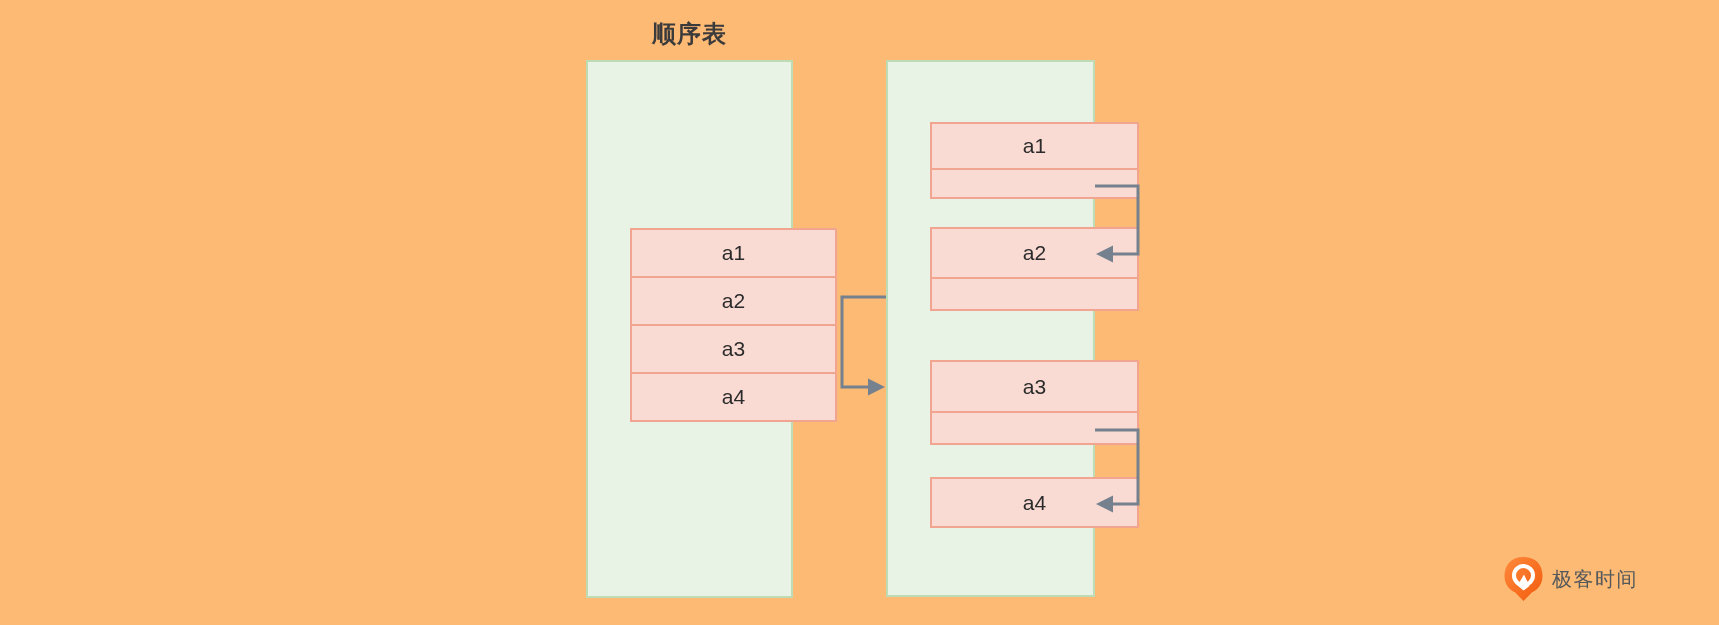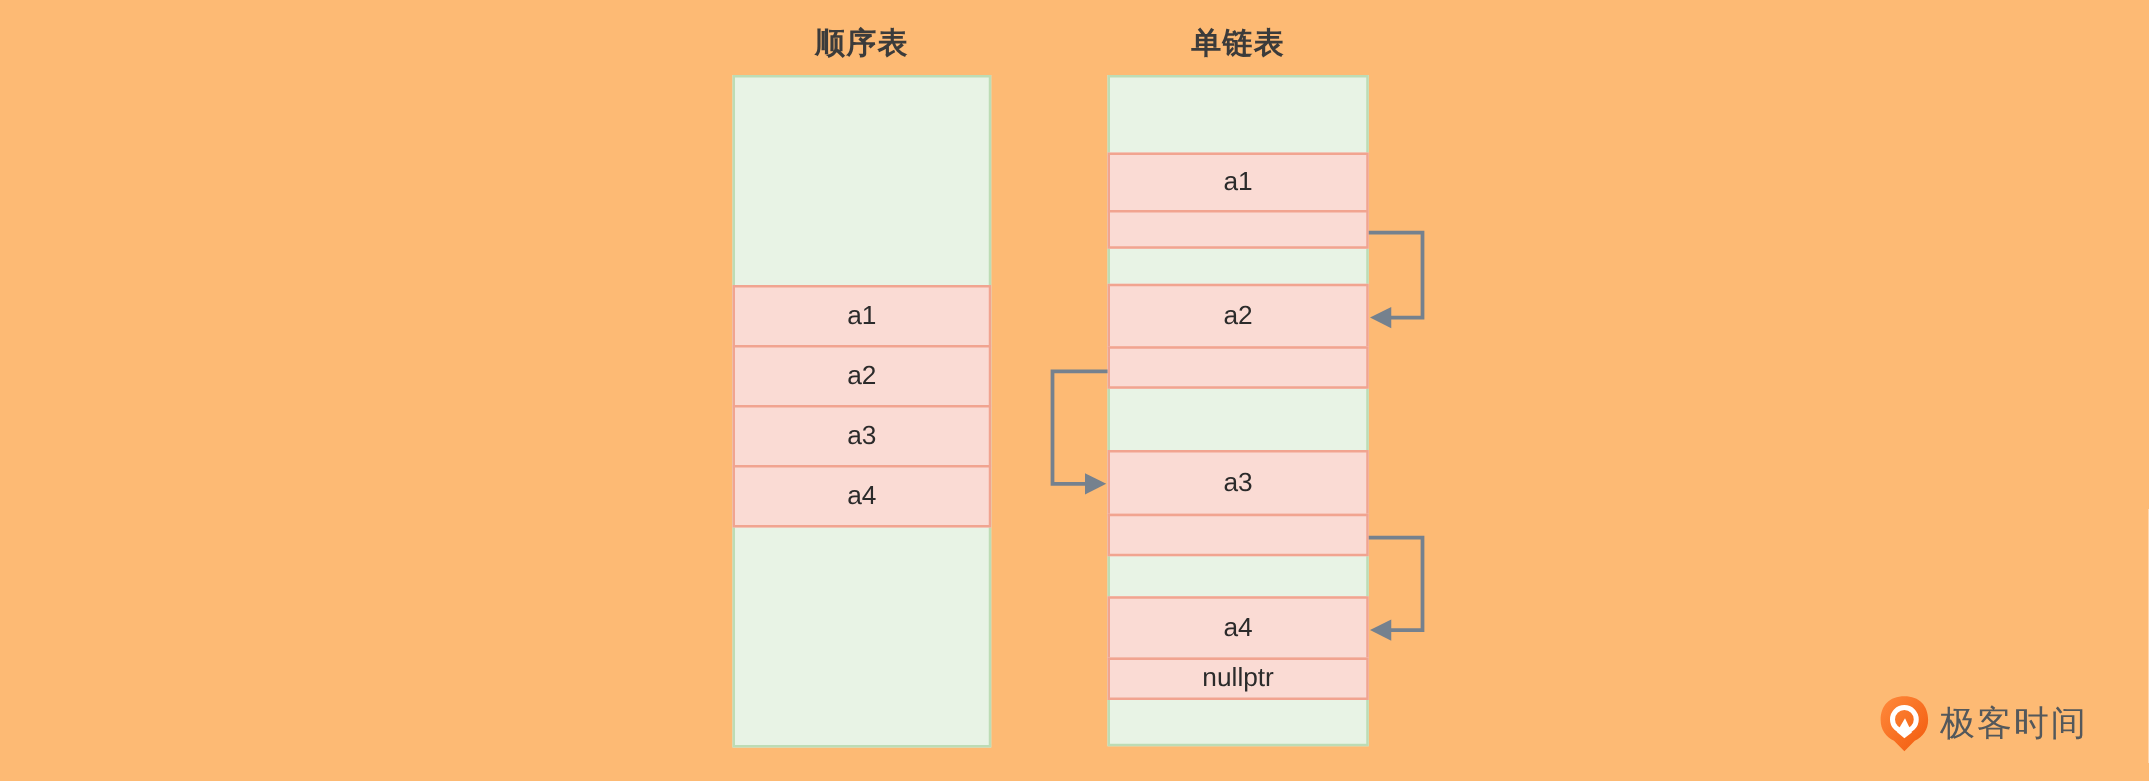--- a/index.html
+++ b/index.html
@@ -14,35 +14,34 @@
   .canvas{position:relative;width:1719px;height:625px;background:#fdba74;overflow:hidden;}
 
   .title{position:absolute;top:18px;text-align:center;font-size:24px;font-weight:bold;
          color:var(--title_text);letter-spacing:1px;}
 
   .gbox{position:absolute;background:var(--green_fill);border:2px solid var(--green_border);}
 
   .stack,.node{position:absolute;}
   .pcell{width:100%;background:var(--pink_fill);border:2px solid var(--pink_border);
          display:flex;align-items:center;justify-content:center;
-         font-size:21px;color:var(--label_text);}
+         font-size:21px;color:var(--label_text);margin-left:44px;}
   .pcell + .pcell{margin-top:-2px;}
 
   .arrows{position:absolute;left:0;top:0;pointer-events:none;}
 
   .logo{position:absolute;left:1503px;top:556px;display:flex;align-items:center;gap:8px;}
-  .logo-text{font-size:28px;color:var(--logo_text);letter-spacing:1.5px;}
+  .logo-text{font-size:20px;color:var(--logo_text);letter-spacing:1.5px;}
 </style>
 </head>
 <body>
 
 <div class="canvas">
 
   <div class="title" style="left:586px;width:207px;">顺序表</div>
-  <div class="title" style="left:886px;width:209px;">单链表</div>
 
   <div class="gbox" style="left:586px;top:60px;width:207px;height:538px;"></div>
   <div class="stack" style="left:586px;top:228px;width:207px;">
     <div class="pcell" style="height:50px;">a1</div>
     <div class="pcell" style="height:50px;">a2</div>
     <div class="pcell" style="height:50px;">a3</div>
     <div class="pcell" style="height:50px;">a4</div>
   </div>
 
   <div class="gbox" style="left:886px;top:60px;width:209px;height:537px;"></div>
@@ -57,21 +56,20 @@
     <div class="pcell" style="height:34px;"></div>
   </div>
 
   <div class="node" style="left:886px;top:360px;width:209px;">
     <div class="pcell" style="height:53px;">a3</div>
     <div class="pcell" style="height:34px;"></div>
   </div>
 
   <div class="node" style="left:886px;top:477px;width:209px;">
     <div class="pcell" style="height:51px;">a4</div>
-    <div class="pcell" style="height:34px;">nullptr</div>
   </div>
 
   <svg class="arrows" width="1719" height="625" viewBox="0 0 1719 625">
     <g>
       <polyline points="1095,186 1138,186 1138,254 1112,254" fill="none" stroke="#75818e" stroke-width="3"></polyline>
       <polygon points="1096,254 1113,245.5 1113,262.5" fill="#75818e"></polygon>
     </g>
     <g>
       <polyline points="886,297 842,297 842,387 869,387" fill="none" stroke="#75818e" stroke-width="3"></polyline>
       <polygon points="885,387 868,378.5 868,395.5" fill="#75818e"></polygon>

